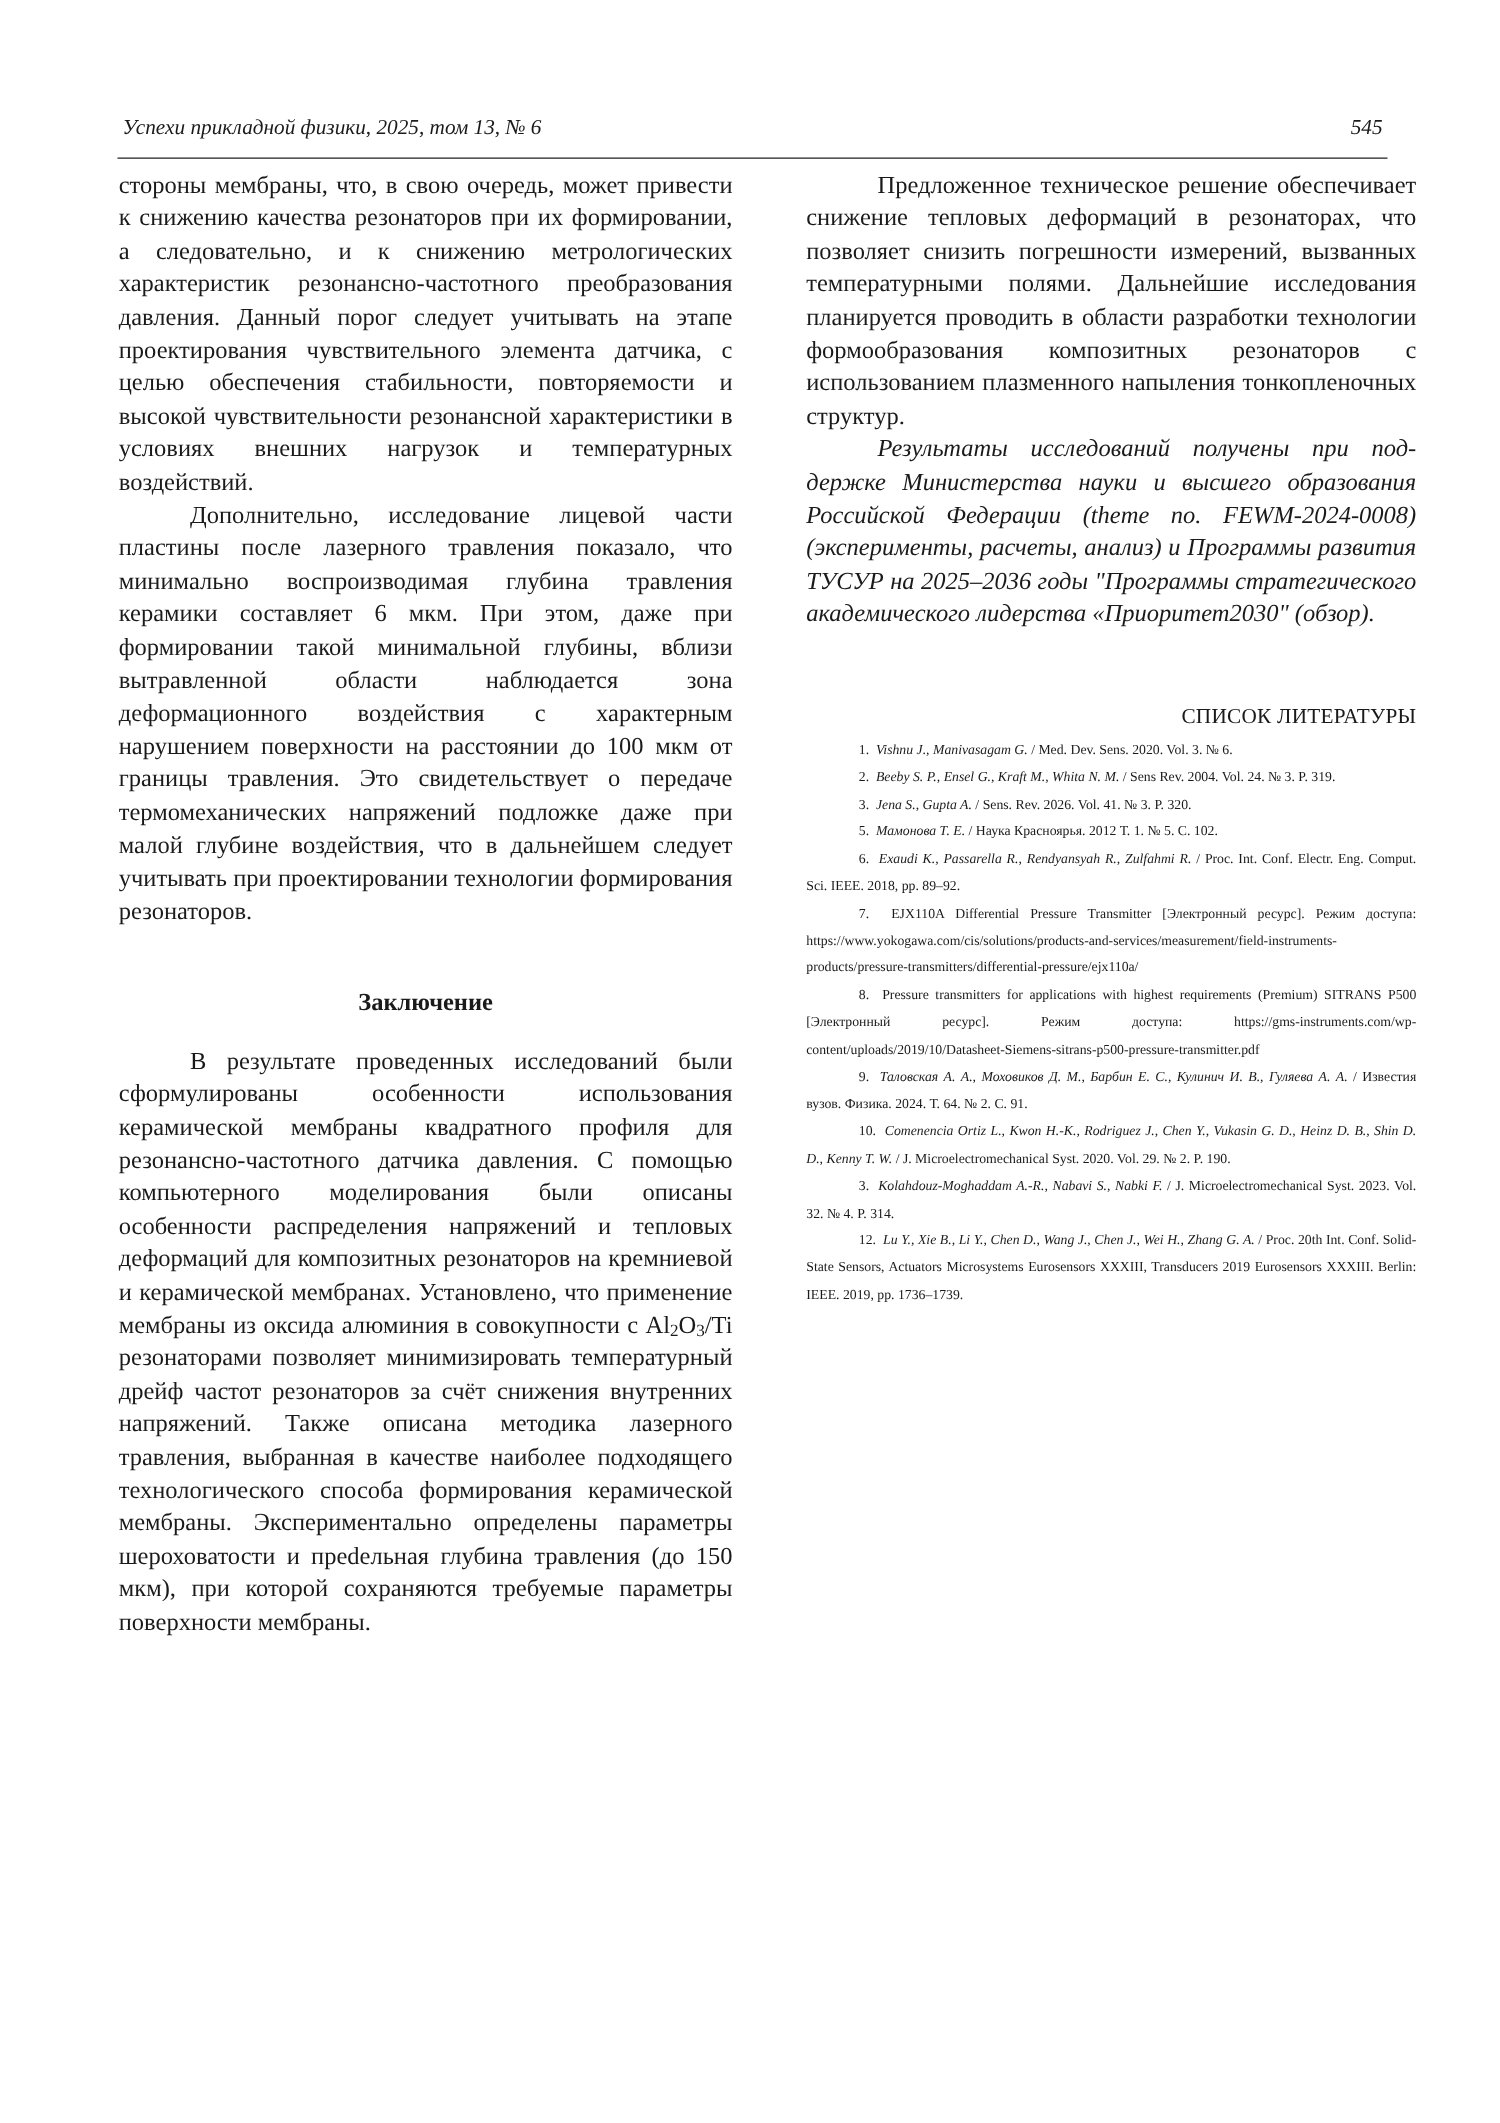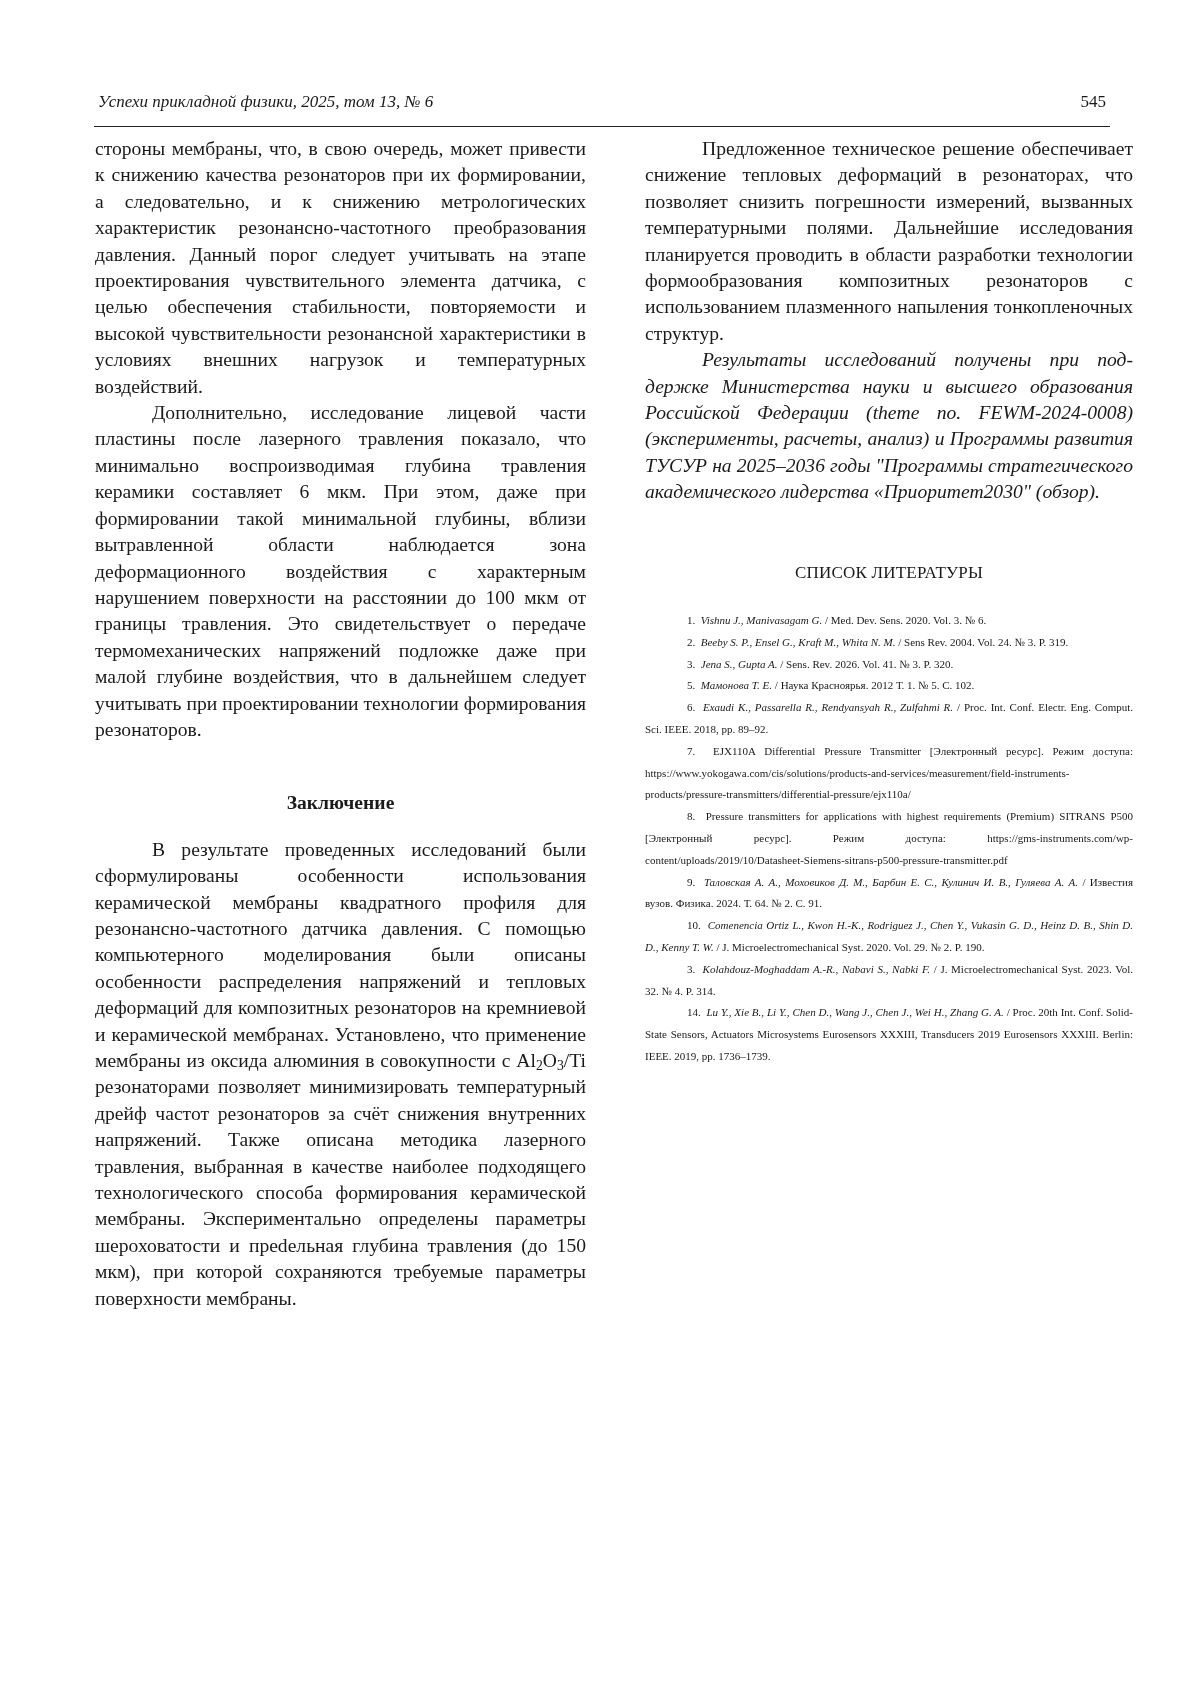--- a/index.html
+++ b/index.html
@@ -1,29 +1,29 @@
 <!DOCTYPE html>
 <html><head>
 <meta charset="utf-8">
 <style>
   html, body { margin: 0; padding: 0; background: #ffffff; }
   body { width: 1200px; height: 1698px; position: relative; overflow: hidden;
          font-family: "Liberation Serif", "DejaVu Serif", serif; color: #1a1a1a; }
   .header { position: absolute; left: 94px; top: 88px; width: 1016px; height: 38px;
             border-bottom: 1.6px solid #222; }
   .header .journal { position: absolute; left: 4px; top: 4px; font-style: italic; font-size: 17px; }
-  .header .pageno { position: absolute; right: 4px; top: 4px; font-size: 17px; }
+  .header .pageno { position: absolute; right: 4px; top: 4px; font-style: italic; font-size: 17px; }
   .col { position: absolute; top: 136px; font-size: 19.6px; line-height: 26.4px; text-align: justify; hyphens: manual; }
   .col-left { left: 95px; width: 491px; }
   .col-right { left: 645px; width: 488px; }
   p { margin: 0; }
   .indent { text-indent: 57px; }
   .section-title { text-align: center; font-weight: bold; margin: 47px 0 20px 0; }
   .ack { font-style: italic; }
-  .refs-title { text-align: center; font-size: 17px; margin: 54px 0 24px 0; letter-spacing: 0.2px; }
+  .refs-title { text-align: right; font-size: 17px; margin: 54px 0 4px 0; letter-spacing: 0.2px; }
   .refs { font-size: 11px; line-height: 21.8px; }
   .refs .ref { text-indent: 42px; text-align: justify; word-break: break-word; }
   .refs .au { font-style: italic; }
   sub { font-size: 70%; vertical-align: -3px; line-height: 0; }
 </style>
 </head>
 <body>
 
 <div class="header">
   <span class="journal">Успехи прикладной физики, 2025, том 13, № 6</span>
@@ -45,15 +45,15 @@
       <p class="ref"><span>1.</span>&nbsp; <span class="au">Vishnu J., Manivasagam G.</span><span> / Med. Dev. Sens. 2020. Vol. 3. № 6.</span></p>
       <p class="ref"><span>2.</span>&nbsp; <span class="au">Beeby S. P., Ensel G., Kraft M., Whita N. M.</span><span> / Sens Rev. 2004. Vol. 24. № 3. P. 319.</span></p>
       <p class="ref"><span>3.</span>&nbsp; <span class="au">Jena S., Gupta A.</span><span> / Sens. Rev. 2026. Vol. 41. № 3. P. 320.</span></p>
       <p class="ref"><span>5.</span>&nbsp; <span class="au">Мамонова Т. Е.</span><span> / Наука Красноярья. 2012 Т. 1. № 5. С. 102.</span></p>
       <p class="ref"><span>6.</span>&nbsp; <span class="au">Exaudi K., Passarella R., Rendyansyah R., Zulfahmi R.</span><span> / Proc. Int. Conf. Electr. Eng. Comput. Sci. IEEE. 2018, pp. 89–92.</span></p>
       <p class="ref"><span>7.</span>&nbsp; <span>EJX110A Differential Pressure Transmitter [Электронный ресурс]. Режим доступа: https://www.yokogawa.com/cis/solutions/products-and-services/measurement/field-instruments-products/pressure-transmitters/differential-pressure/ejx110a/</span></p>
       <p class="ref"><span>8.</span>&nbsp; <span>Pressure transmitters for applications with highest requirements (Premium) SITRANS P500 [Электронный ресурс]. Режим доступа: https://gms-instruments.com/wp-content/uploads/2019/10/Datasheet-Siemens-sitrans-p500-pressure-transmitter.pdf</span></p>
       <p class="ref"><span>9.</span>&nbsp; <span class="au">Таловская А. А., Моховиков Д. М., Барбин Е. С., Кулинич И. В., Гуляева А. А.</span><span> / Известия вузов. Физика. 2024. Т. 64. № 2. С. 91.</span></p>
       <p class="ref"><span>10.</span>&nbsp; <span class="au">Comenencia Ortiz L., Kwon H.-K., Rodriguez J., Chen Y., Vukasin G. D., Heinz D. B., Shin D. D., Kenny T. W.</span><span> / J. Microelectromechanical Syst. 2020. Vol. 29. № 2. P. 190.</span></p>
       <p class="ref"><span>3.</span>&nbsp; <span class="au">Kolahdouz-Moghaddam A.-R., Nabavi S., Nabki F.</span><span> / J. Microelectromechanical Syst. 2023. Vol. 32. № 4. P. 314.</span></p>
-      <p class="ref"><span>14.</span>&nbsp; <span class="au">Lu Y., Xie B., Li Y., Chen D., Wang J., Chen J., Wei H., Zhang G. A.</span><span> / Proc. 20th Int. Conf. Solid-State Sensors, Actuators Microsystems Eurosensors XXXIII, Transducers 2019 Eurosensors XXXIII. Berlin: IEEE. 2019, pp. 1736–1739.</span></p>
+      <p class="ref"><span>12.</span>&nbsp; <span class="au">Lu Y., Xie B., Li Y., Chen D., Wang J., Chen J., Wei H., Zhang G. A.</span><span> / Proc. 20th Int. Conf. Solid-State Sensors, Actuators Microsystems Eurosensors XXXIII, Transducers 2019 Eurosensors XXXIII. Berlin: IEEE. 2019, pp. 1736–1739.</span></p>
     </div>
 </div>
 
 </body></html>

